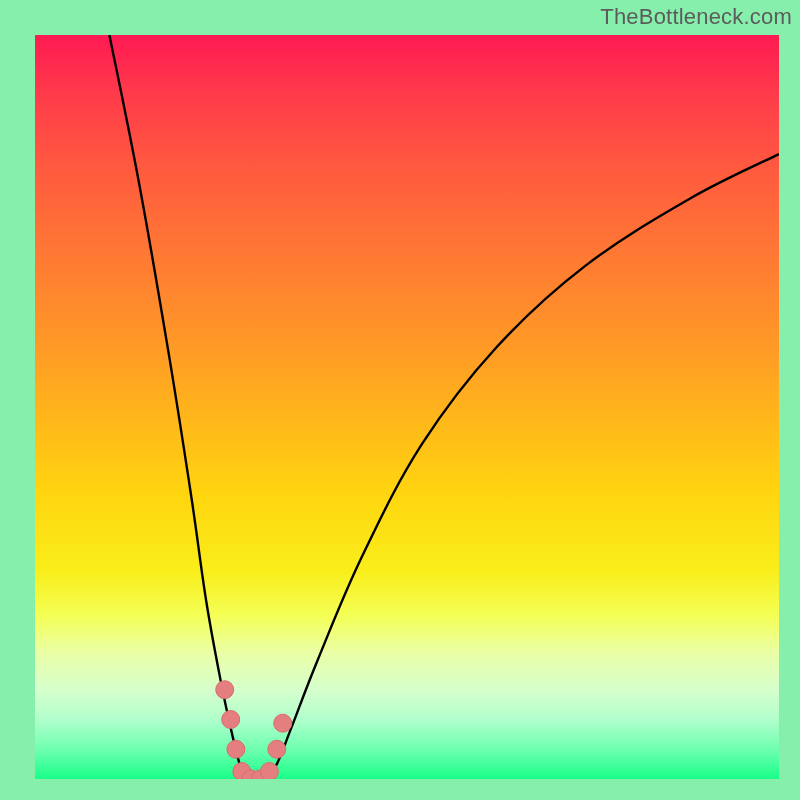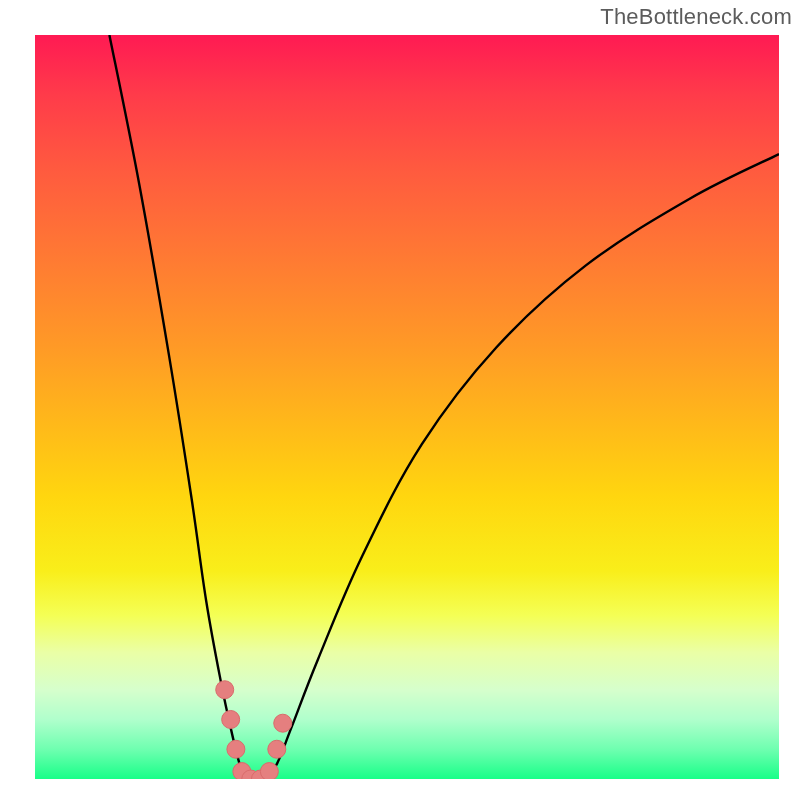--- a/index.html
+++ b/index.html
@@ -9,21 +9,21 @@
     height: 800px;
     background: #000;
     overflow: hidden;
   }
   .frame {
     position: absolute;
     left: 0;
     top: 0;
     width: 800px;
     height: 800px;
-    background: #ffffff;
+    background: #86efac;
   }
   .plot-area {
     position: absolute;
     left: 35px;
     top: 35px;
     width: 744px;
     height: 744px;
     
     background: linear-gradient(to bottom,
       #ff1a53 0%,

